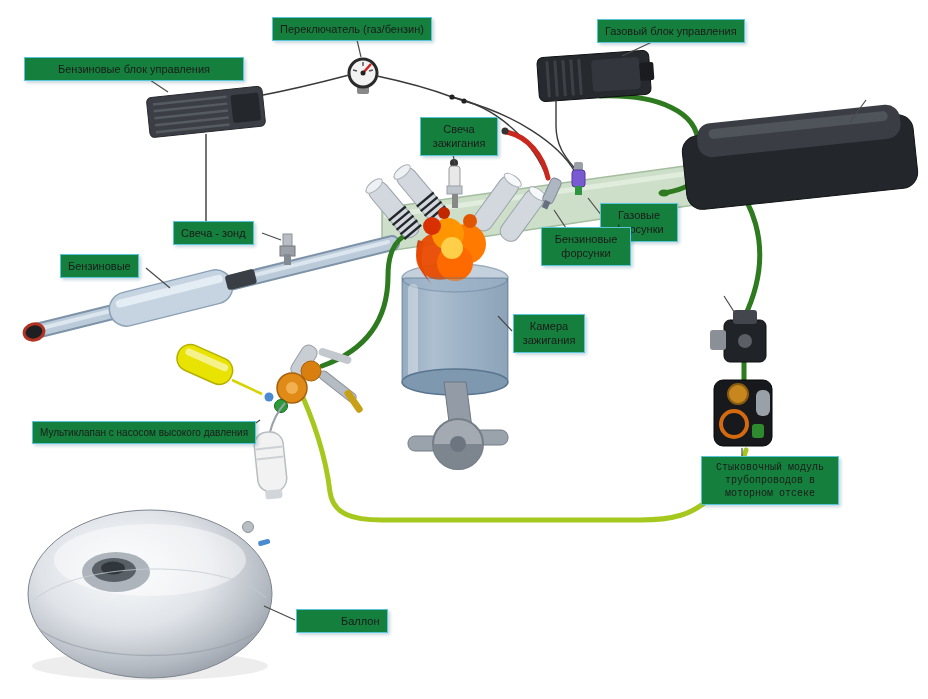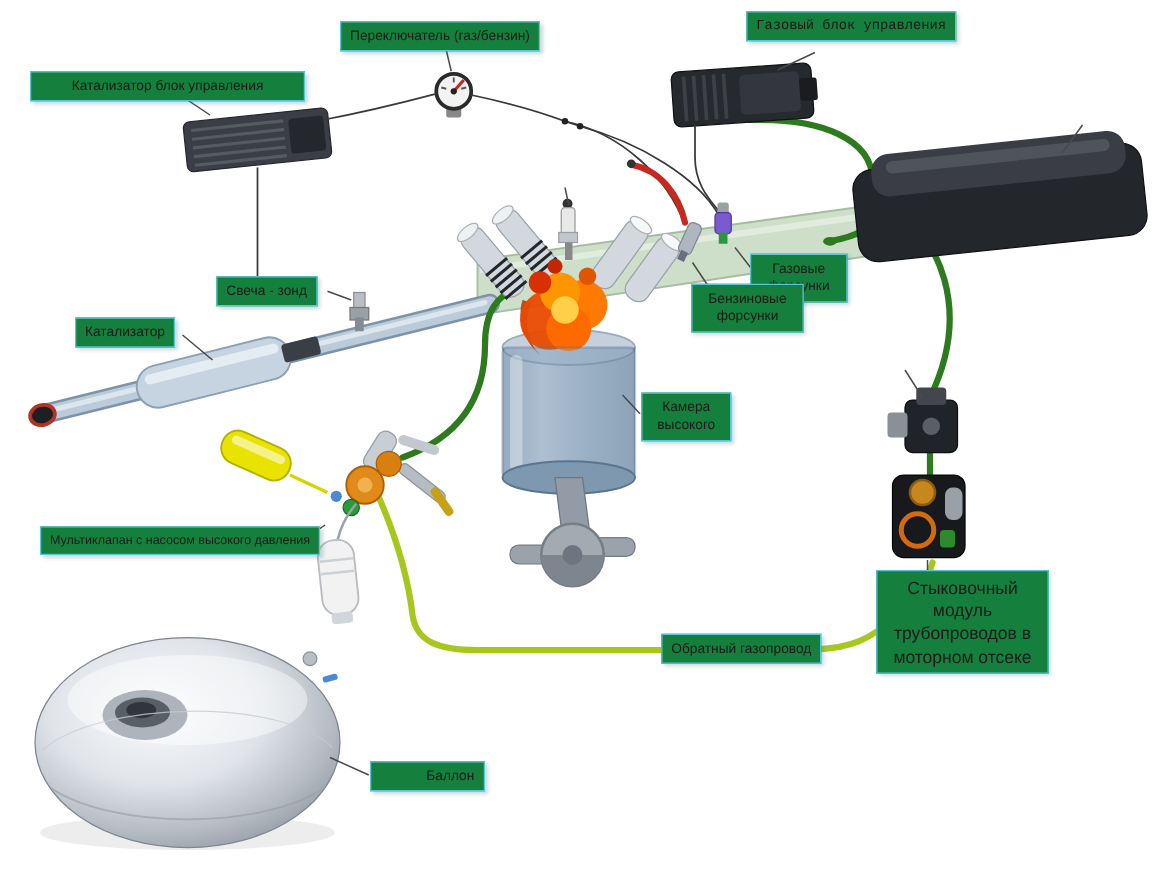--- a/index.html
+++ b/index.html
@@ -17,21 +17,21 @@
     border:1px solid #59c5d8;
     box-shadow:2px 2px 3px rgba(60,120,140,.28);
     padding:4px 7px;
     font:11px/1.3 "Liberation Sans", sans-serif;
     color:#1a1a1a;
     text-align:center;
     z-index:5;
   }
   .nowrap{white-space:nowrap;}
   .lbl.sm{font-size:10px;}
-  .lbl.xs{font-size:14px;line-height:1.3;}
+  .lbl.xs{font-size:10px;line-height:1.3;font-family:Liberation Mono, monospace;}
 </style>
 </head>
 <body>
 
 <div id="stage">
 
   <svg id="art" width="928" height="699" viewBox="0 0 928 699" xmlns="http://www.w3.org/2000/svg">
     <defs>
       <radialGradient id="tankGrad" cx="40%" cy="35%" r="78%">
         <stop offset="0%" stop-color="#fafbfc"></stop>
@@ -275,26 +275,26 @@
       <line x1="602" y1="216" x2="588" y2="198"></line>
       <line x1="566" y1="228" x2="554" y2="210"></line>
       <line x1="512" y1="331" x2="498" y2="316"></line>
       <line x1="724" y1="296" x2="738" y2="318"></line>
       <line x1="243" y1="432" x2="260" y2="420"></line>
       <line x1="742" y1="457" x2="742" y2="448"></line>
       <line x1="295" y1="620" x2="264" y2="606"></line>
     </g>
   </svg>
 
-  <div class="lbl nowrap" style="left:24px;top:57px;width:204px;">Катализатор блок управления</div>
+  <div class="lbl nowrap" style="left:24px;top:57px;width:204px;">Бензиновые блок управления</div>
   <div class="lbl nowrap" style="left:272px;top:17px;">Переключатель (газ/бензин)</div>
-  <div class="lbl nowrap" style="left:597px;top:9px;font-family:Liberation Mono, monospace;">Газовый блок управления</div>
+  <div class="lbl nowrap" style="left:597px;top:19px;">Газовый блок управления</div>
+  <div class="lbl" style="left:420px;top:117px;width:62px;">Свеча зажигания</div>
   <div class="lbl nowrap" style="left:173px;top:221px;">Свеча - зонд</div>
-  <div class="lbl nowrap" style="left:60px;top:254px;">Катализатор</div>
+  <div class="lbl nowrap" style="left:60px;top:254px;">Бензиновые</div>
   <div class="lbl" style="left:600px;top:203px;width:62px;">Газовые форсунки</div>
-  <div class="lbl" style="left:541px;top:227px;width:74px;margin-left:12px;">Бензиновые форсунки</div>
-  <div class="lbl" style="left:513px;top:314px;width:56px;">Камера высокого</div>
+  <div class="lbl" style="left:541px;top:227px;width:74px;">Бензиновые форсунки</div>
+  <div class="lbl" style="left:513px;top:314px;width:56px;">Камера зажигания</div>
   <div class="lbl nowrap sm" style="left:32px;top:421px;">Мультиклапан с насосом высокого давления</div>
   <div class="lbl xs" style="left:701px;top:456px;width:122px;">Стыковочный модуль трубопроводов в моторном отсеке</div>
-  <div class="lbl nowrap" style="left:529px;top:507px;">Обратный газопровод</div>
   <div class="lbl nowrap" style="left:296px;top:609px;padding-left:44px;">Баллон</div>
 
 </div>
 
 </body></html>

